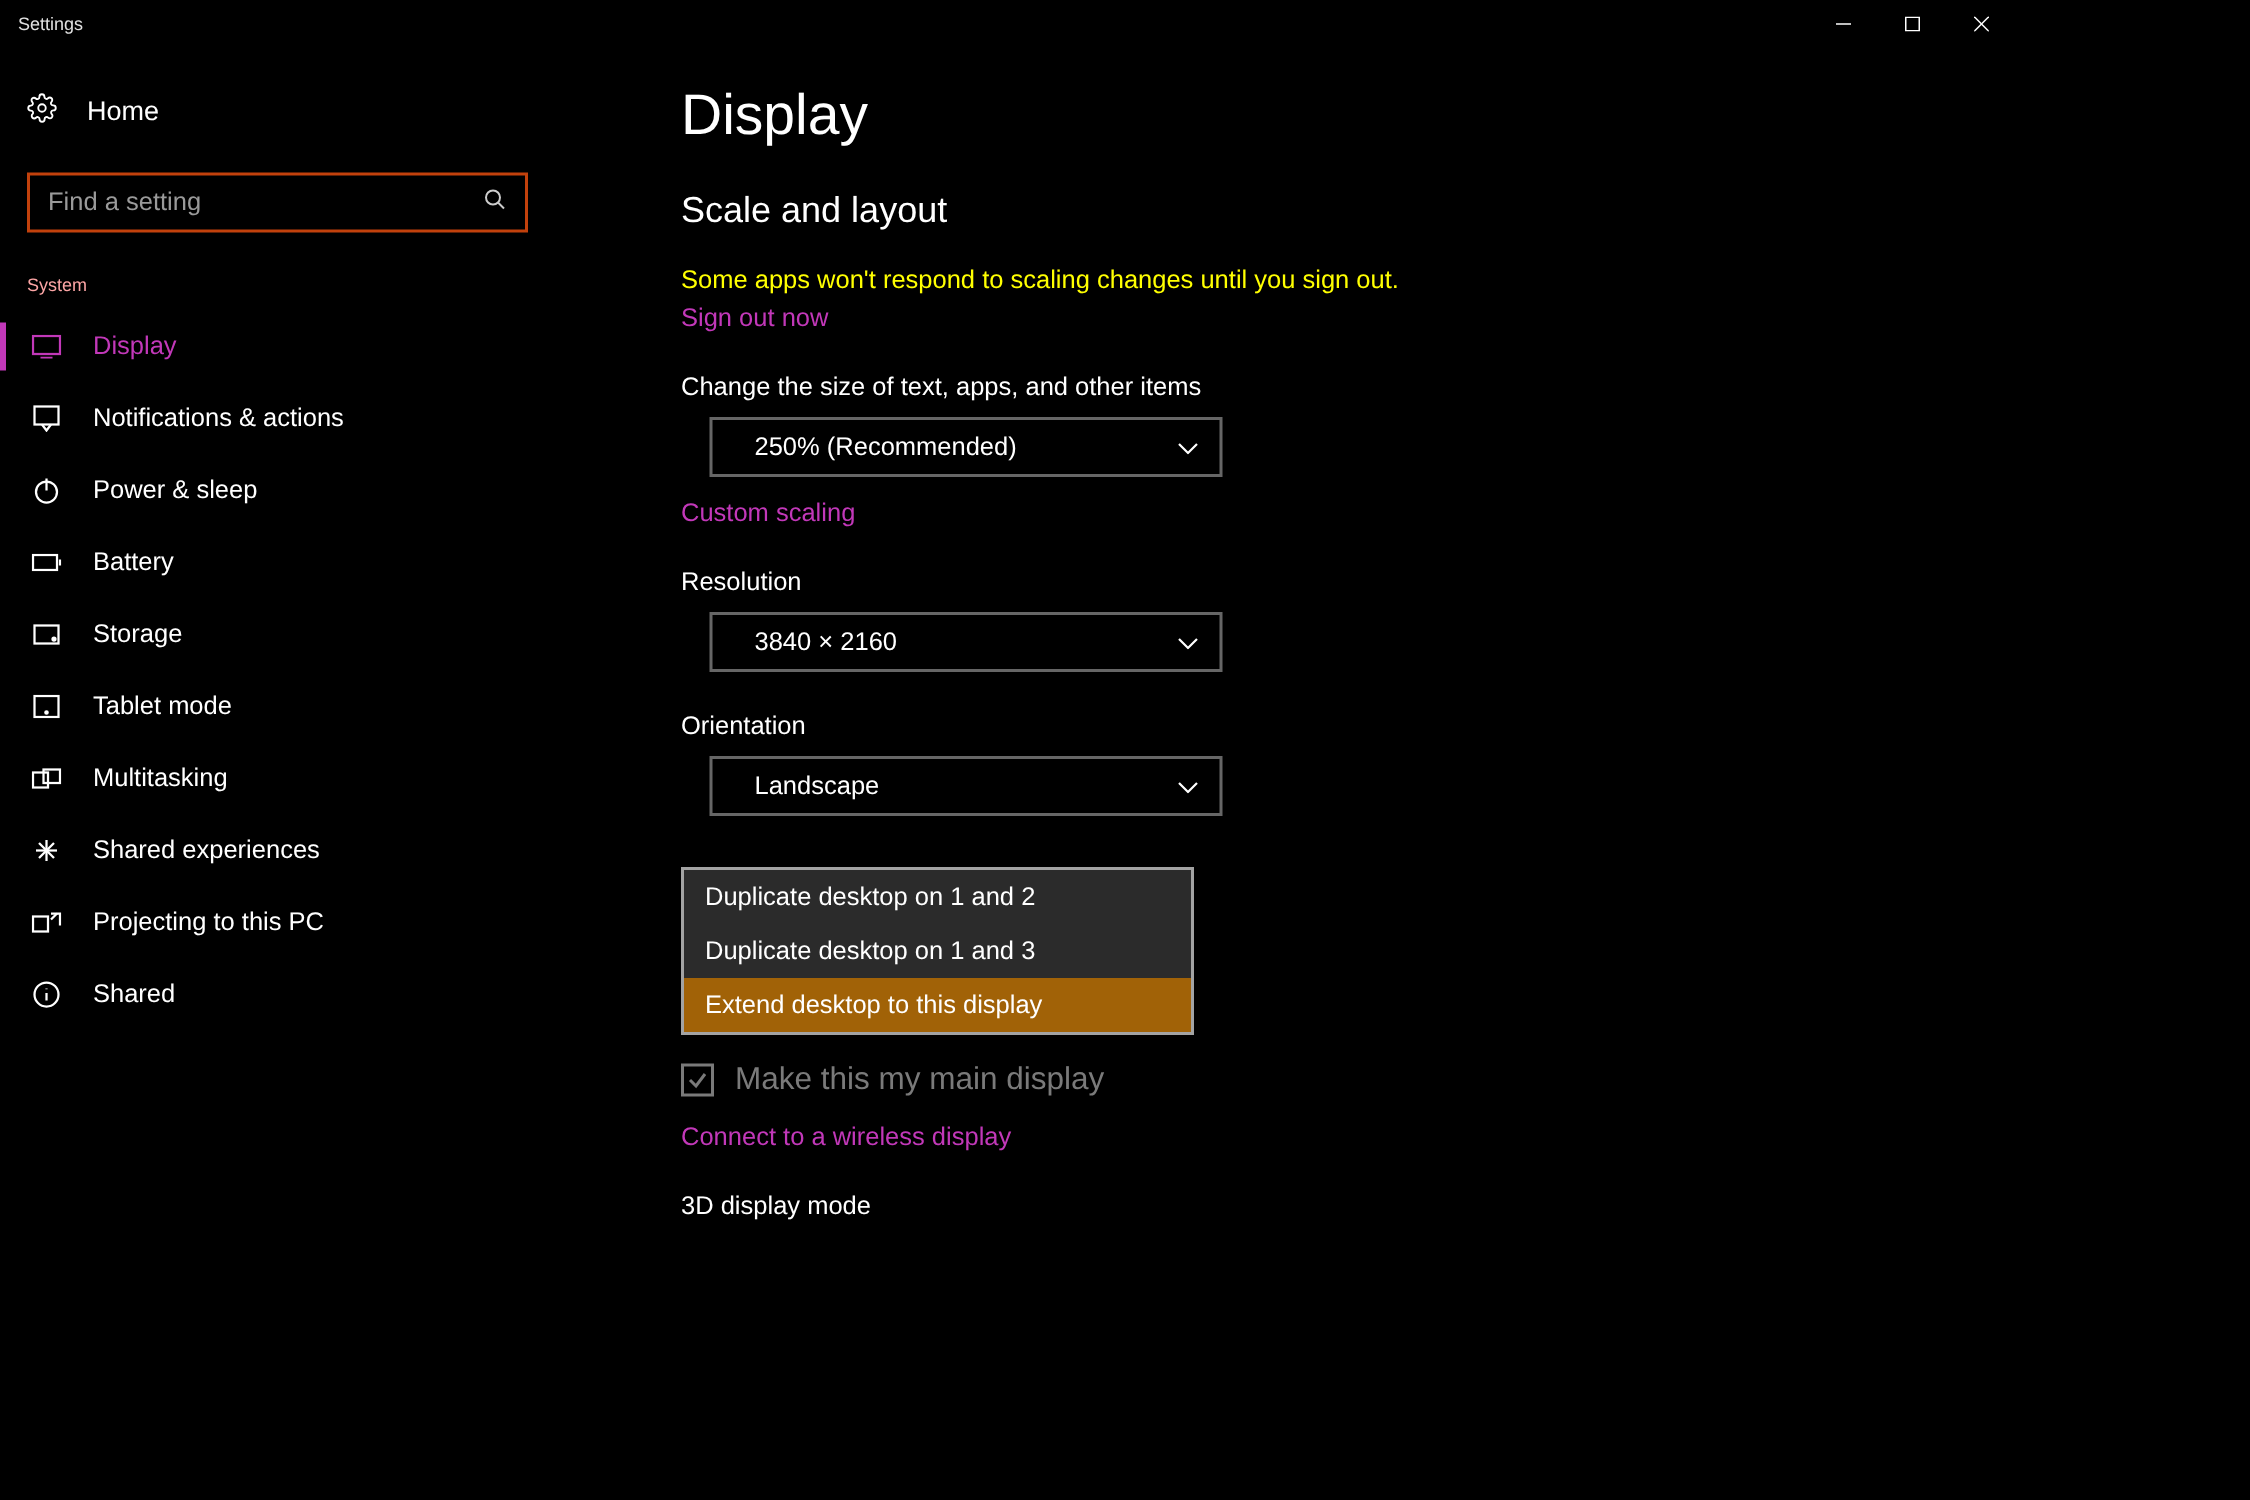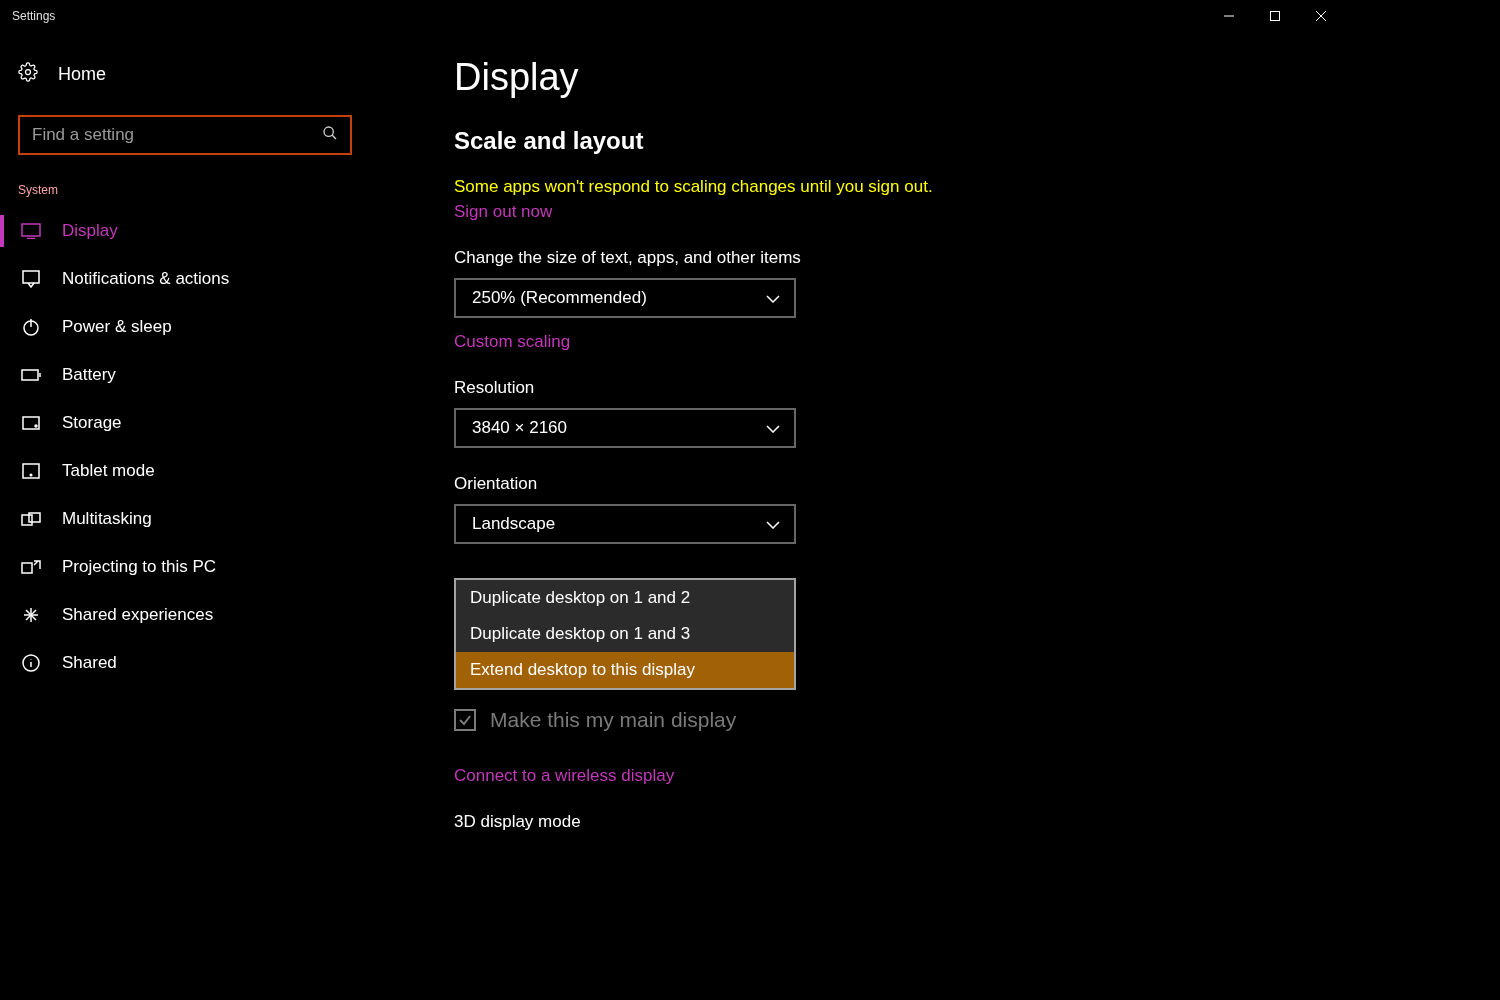--- a/index.html
+++ b/index.html
@@ -105,21 +105,21 @@
     flex: 1;
     padding: 24px 40px 0 48px;
   }
   .page-title {
     font-size: 38px;
     font-weight: 300;
     margin-bottom: 28px;
   }
   .section-heading {
     font-size: 24px;
-    font-weight: 700;
+    font-weight: 400;
     margin-bottom: 22px;
   }
   .warning-text {
     color: #ffff00;
     font-size: 17px;
     margin-bottom: 5px;
   }
   .link-text {
     color: #c238b9;
     font-size: 17px;
@@ -129,23 +129,24 @@
     font-size: 17px;
     margin-top: 26px;
     margin-bottom: 10px;
   }
   .select-box {
     width: 342px;
     height: 40px;
     border: 2px solid #666;
     display: flex;
     align-items: center;
-    padding: 0 16px;
+    padding: 0 28px;
     font-size: 17px;
     position: relative;
+    margin-left: 19px;
   }
   .select-box .chevron {
     position: absolute;
     right: 14px;
   }
   .dropdown-menu {
     width: 342px;
     border: 2px solid #a3a3a3;
     background: #2b2b2b;
     margin-top: 34px;
@@ -170,21 +171,21 @@
     width: 22px;
     height: 22px;
     border: 2px solid #7a7a7a;
     display: flex;
     align-items: center;
     justify-content: center;
     color: #7a7a7a;
     font-size: 16px;
   }
   .wireless-link {
-    margin-top: 34px;
+    margin-top: 16px;
   }
   .subheading-bottom {
     font-size: 17px;
     margin-top: 26px;
   }
 </style>
 </head>
 <body>
 
 <div class="titlebar">
@@ -299,39 +300,39 @@
         <svg width="20" height="14" viewBox="0 0 20 14" fill="none" stroke="#fff" stroke-width="1.5">
             <rect x="1" y="3" width="10" height="10"></rect>
             <rect x="8" y="1" width="11" height="9"></rect>
           </svg>
       </span>
       <span>Multitasking</span>
     </div>
 
     <div class="nav-item">
       <span class="icon-slot">
-        <svg width="20" height="16" viewBox="0 0 20 16" fill="none" stroke="#fff" stroke-width="1.5">
-            <rect x="1" y="4" width="10" height="10"></rect>
-            <path d="M13 2 L19 2 L19 10"></path>
-            <path d="M13 6 L17 2"></path>
-          </svg>
-      </span>
-      <span>Projecting to this PC</span>
-    </div>
-
-    <div class="nav-item">
-      <span class="icon-slot">
         <svg width="18" height="18" viewBox="0 0 18 18" fill="none" stroke="#fff" stroke-width="1.5">
             <line x1="2" y1="9" x2="16" y2="9"></line>
             <line x1="9" y1="2" x2="9" y2="16"></line>
             <line x1="4" y1="4" x2="14" y2="14"></line>
             <line x1="14" y1="4" x2="4" y2="14"></line>
           </svg>
       </span>
       <span>Shared experiences</span>
+    </div>
+
+    <div class="nav-item">
+      <span class="icon-slot">
+        <svg width="20" height="16" viewBox="0 0 20 16" fill="none" stroke="#fff" stroke-width="1.5">
+            <rect x="1" y="4" width="10" height="10"></rect>
+            <path d="M13 2 L19 2 L19 10"></path>
+            <path d="M13 6 L17 2"></path>
+          </svg>
+      </span>
+      <span>Projecting to this PC</span>
     </div>
 
     <div class="nav-item">
       <span class="icon-slot">
         <svg width="18" height="18" viewBox="0 0 18 18" fill="none" stroke="#fff" stroke-width="1.5">
             <circle cx="9" cy="9" r="8"></circle>
             <line x1="9" y1="5" x2="9" y2="5.5"></line>
             <line x1="9" y1="8" x2="9" y2="13"></line>
           </svg>
       </span>

